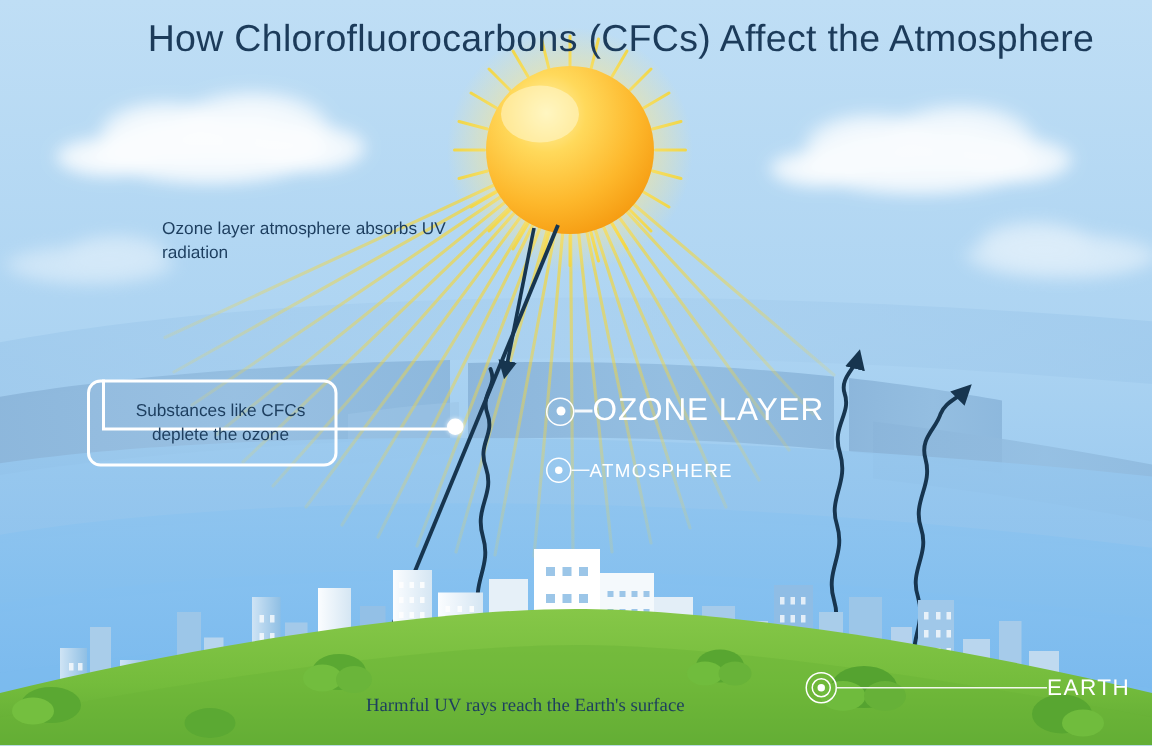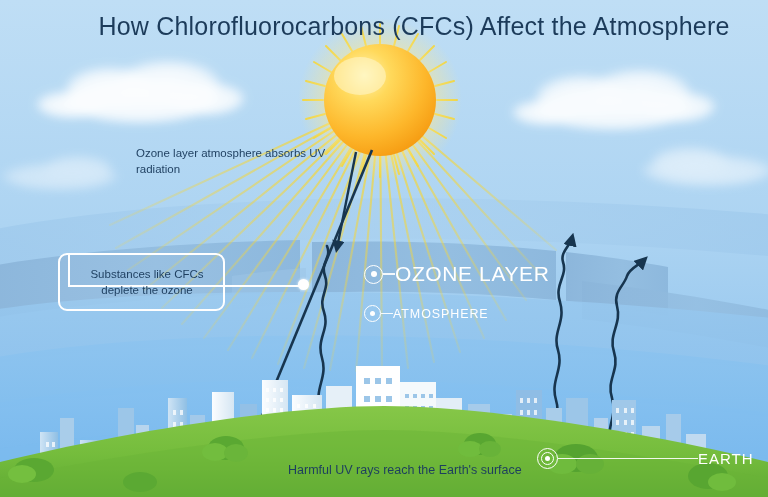--- a/index.html
+++ b/index.html
@@ -10,31 +10,31 @@
   }
   .layer{position:absolute;left:0;top:0;width:768px;height:497px;}
   
   #title{
     position:absolute;left:0;top:12px;width:768px;text-align:center;
     font-size:25px;color:#1c3b5a;letter-spacing:.2px;z-index:40;
     font-family:"Liberation Sans",sans-serif;
     padding-left:30px;
   }
   
-  .navytext{position:absolute;color:#1d3e5f;z-index:42;line-height:1.35;margin-left:28px;}
+  .navytext{position:absolute;color:#1d3e5f;z-index:42;line-height:1.35;}
   #ozone-note{left:108px;top:146px;width:190px;font-size:11.5px;}
   #callout{
     position:absolute;left:58px;top:253px;width:152px;height:54px;z-index:42;
     border:2px solid #ffffff;border-radius:9px;
     display:flex;align-items:center;justify-content:center;
     color:#1d3e5f;font-size:11.5px;text-align:center;line-height:1.4;
     background:rgba(255,255,255,0.04);
     padding-left:11px;
   }
-  #uv-surface{left:260px;top:462px;font-size:12.5px;color:#1d3e5f;}
+  #uv-surface{left:244px;top:462px;font-size:12.5px;color:#1d3e5f;font-family:Liberation Serif, serif;}
   
   .mk{position:absolute;z-index:45;display:flex;align-items:center;}
   .ring{position:relative;flex:0 0 auto;border-radius:50%;border:1.4px solid #fff;
         display:flex;align-items:center;justify-content:center;}
   .ring .dot{background:#fff;border-radius:50%;}
   .leader{height:1.4px;background:#fff;opacity:.9;}
   .mklabel{color:#fff;white-space:nowrap;}
   #mk-ozone{left:364px;top:262px;}
   #mk-ozone .ring{width:17px;height:17px;}
   #mk-ozone .ring .dot{width:6px;height:6px;}

